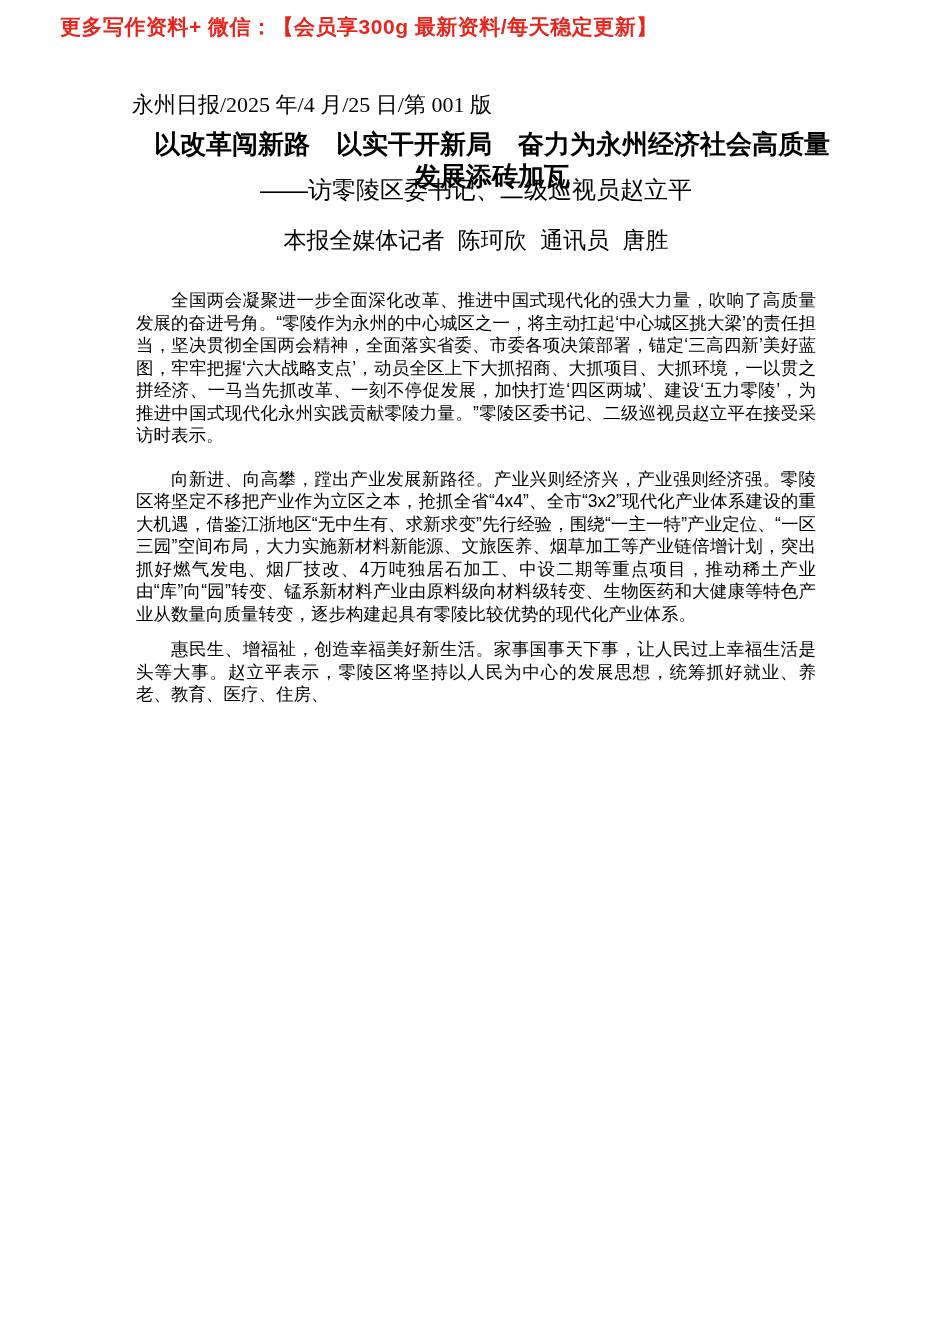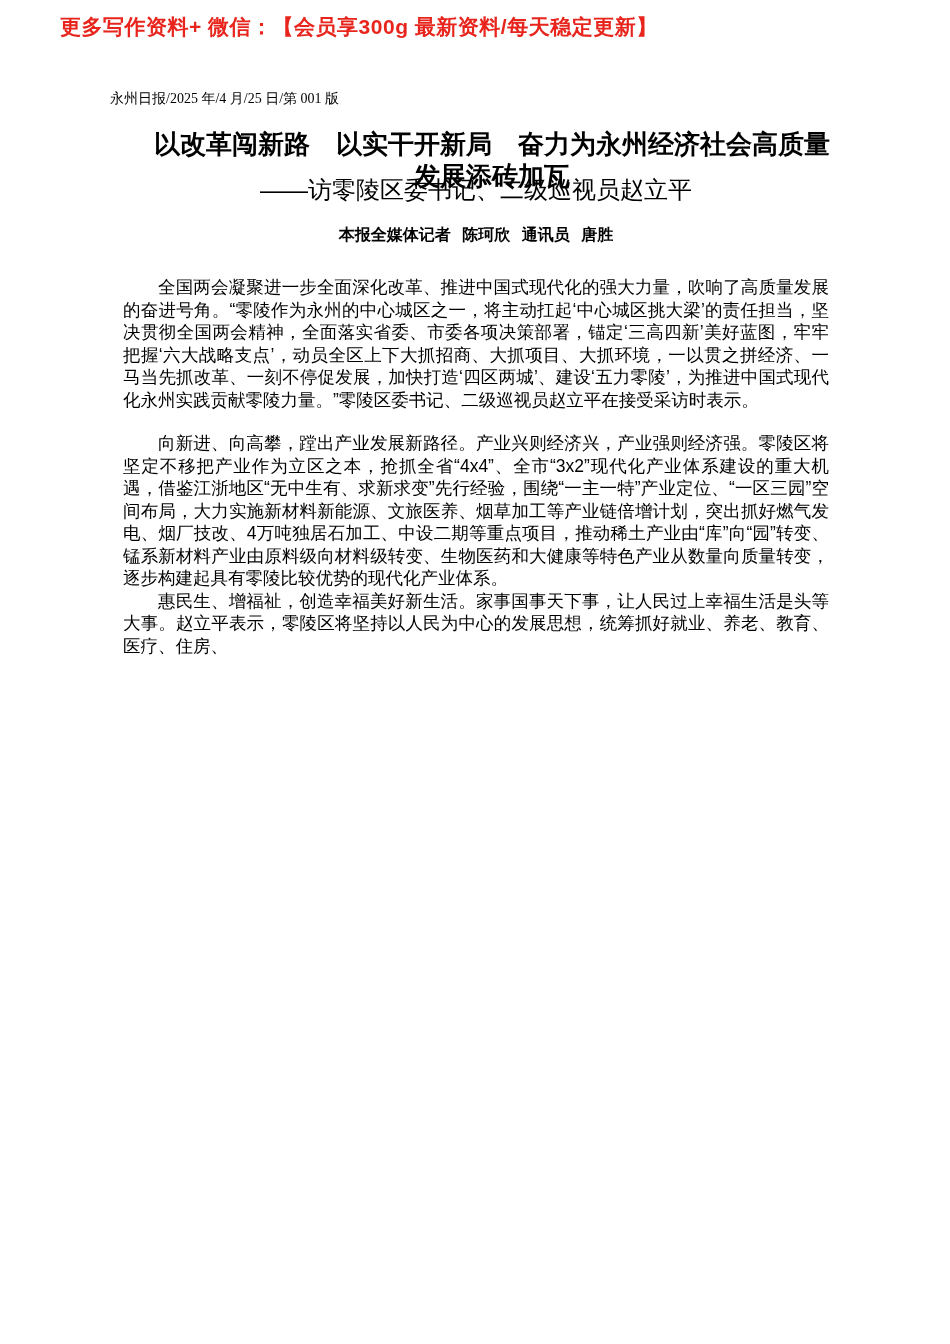--- a/index.html
+++ b/index.html
@@ -12,50 +12,50 @@
     color:#000000;
   }
   .promo-banner{
     position:absolute;left:60px;top:13px;
     font-size:21px;font-weight:bold;
     color:#e8251d;
     letter-spacing:0.5px;
     white-space:nowrap;
   }
   .source-line{
-    position:absolute;left:110px;top:90px;
+    position:absolute;left:132px;top:90px;
     font-family:"Liberation Serif", serif;
-    font-size:14px;color:#000;
+    font-size:22px;color:#000;
     white-space:nowrap;
   }
   .headline{
     position:absolute;left:123px;top:112px;width:706px;
     box-sizing:border-box;padding:0 9px;
     font-size:26px;font-weight:bold;line-height:32px;
     text-align:center;
   }
   .subhead{
     position:absolute;left:123px;top:177px;width:706px;
     font-size:24px;line-height:26px;
     text-align:center;
   }
   .byline{
     position:absolute;left:123px;top:225px;width:706px;
-    font-size:16px;font-weight:bold;
+    font-size:23px;font-weight:normal;
     text-align:center;
     word-spacing:7px;
   }
   .article-body{
     position:absolute;left:123px;top:276px;width:706px;
     font-size:17.5px;line-height:22.5px;
     text-align:justify;
     text-justify:inter-ideograph;
   }
   .article-body p{
-    margin:0;
+    margin:13px;
     text-indent:2em;
   }
   .article-body p.gap-after{
     margin-bottom:21px;
   }
   .page-indicator{
     position:absolute;left:123px;top:1068px;width:706px;
     box-sizing:border-box;padding-right:24px;
     font-size:15px;
     text-align:right;

